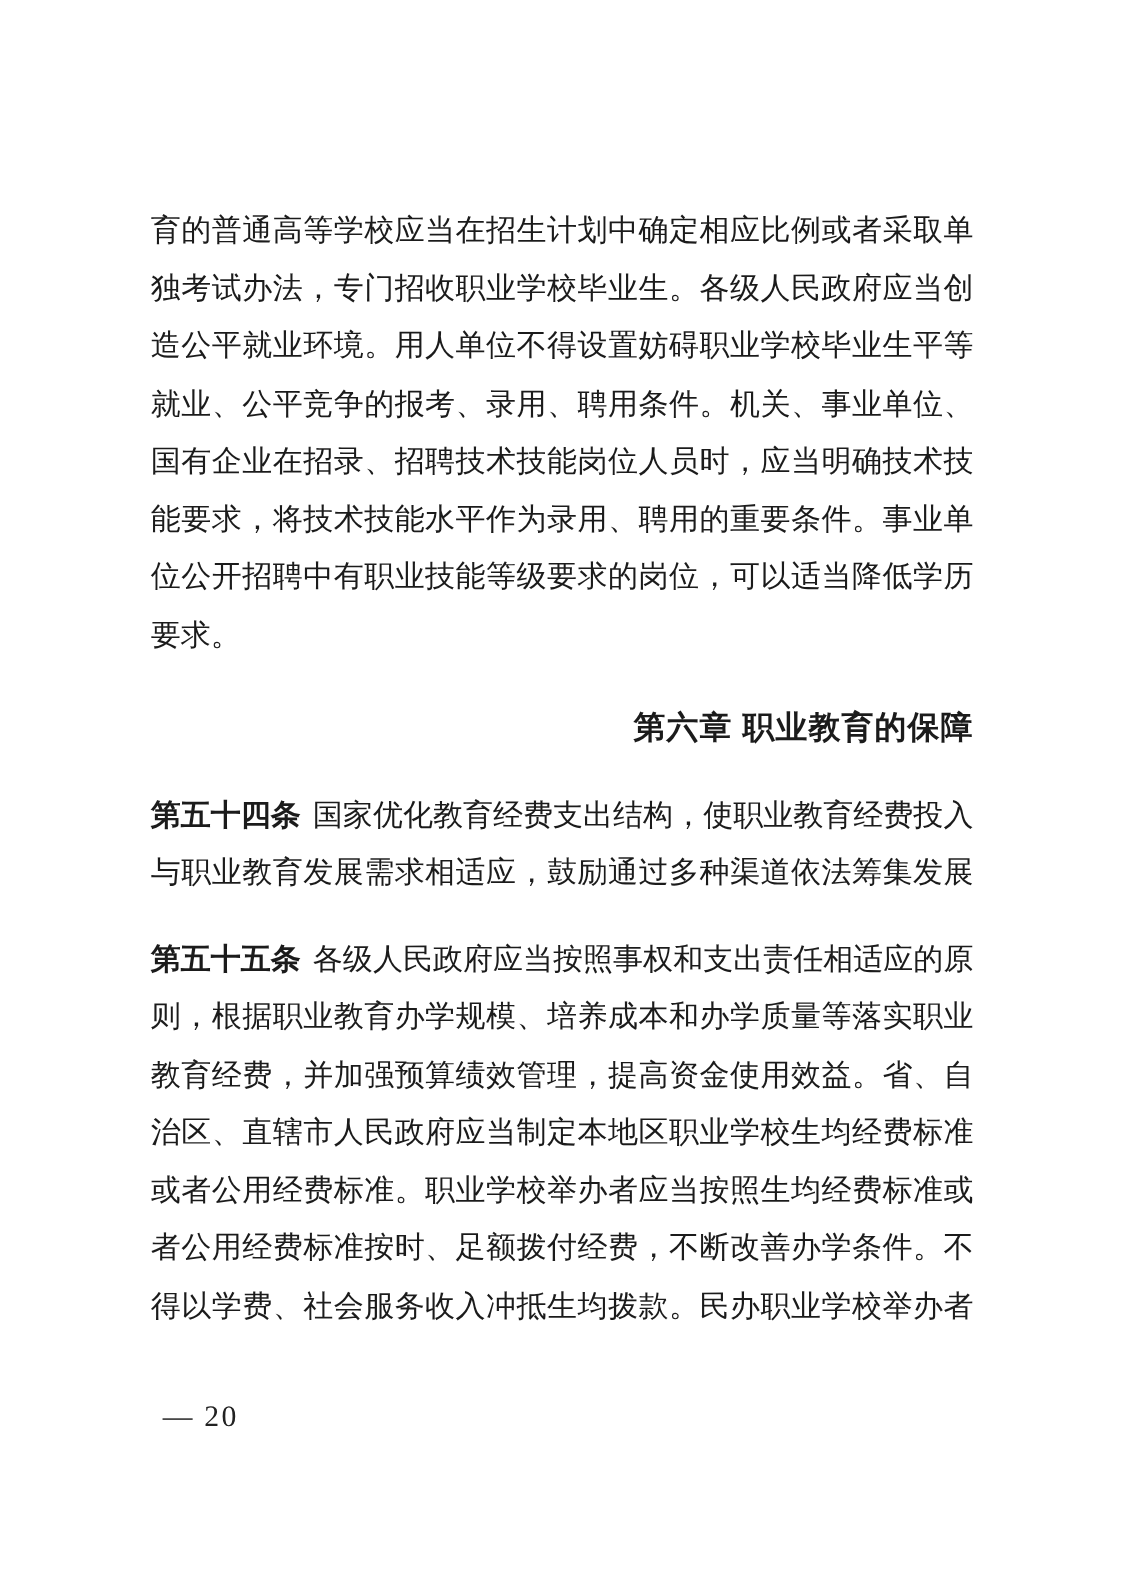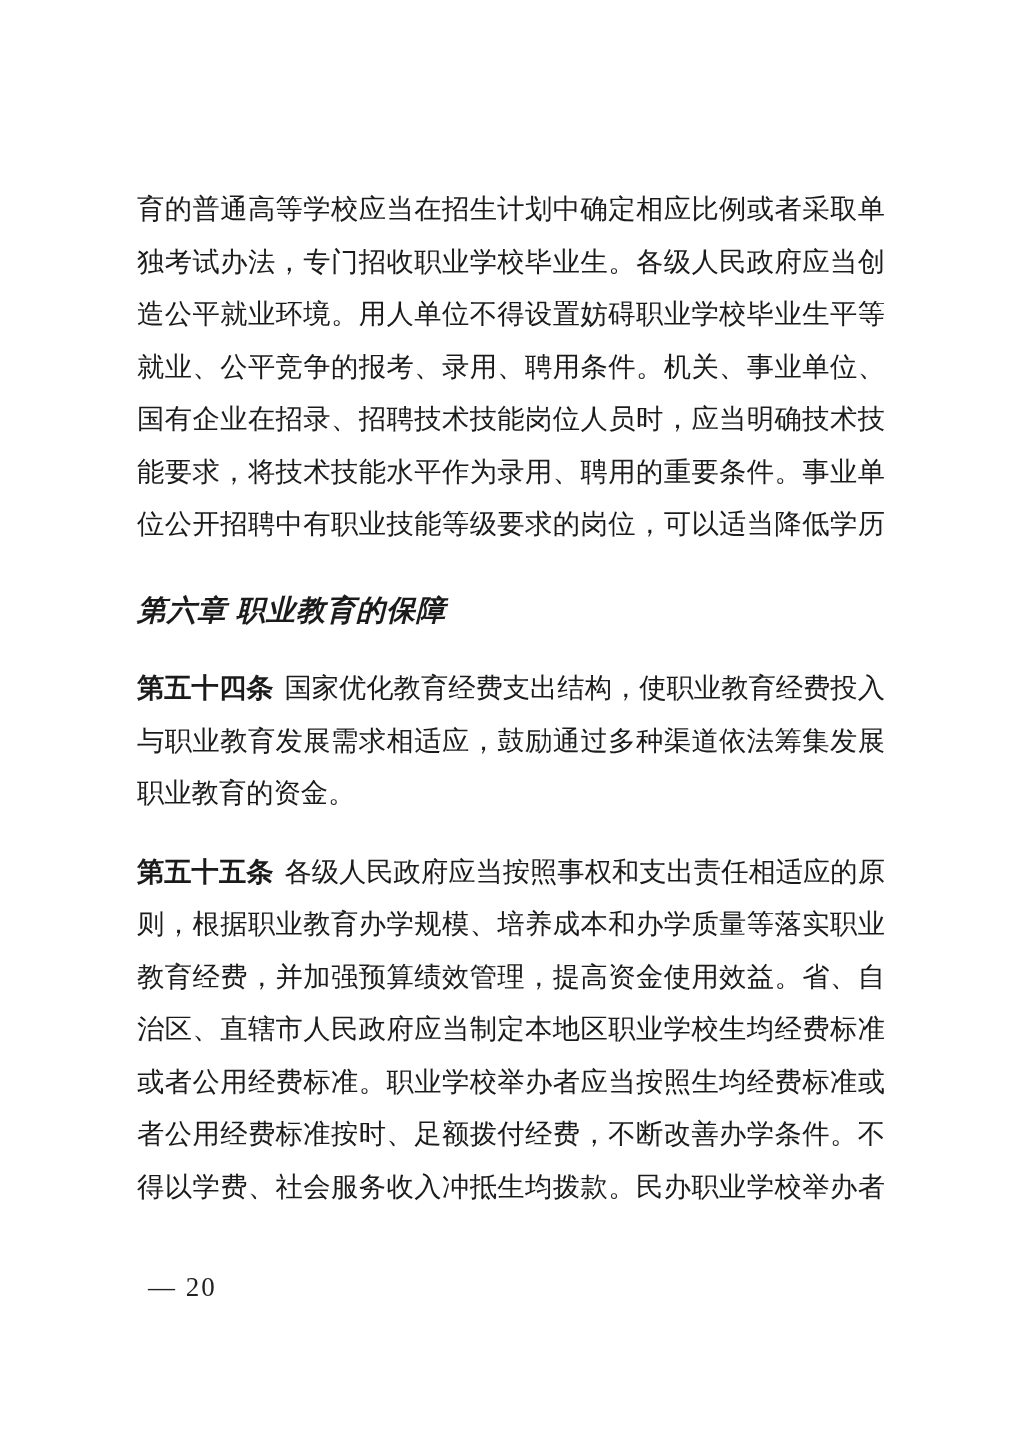--- a/index.html
+++ b/index.html
@@ -40,24 +40,23 @@
   }
   .line .char { display: inline-block; }
   .line .char.space { width: 0.4em; }
   .bold { font-weight: bold; }
 
   .heading-line {
     height: 52.5px;
     line-height: 52.5px;
     font-size: 29px;
     font-weight: bold;
-    text-align: left;
+    text-align: right;
     font-family: "Liberation Sans", "DejaVu Sans", sans-serif;
     letter-spacing: 1px;
-    font-style: italic;
   }
 
   .page-number {
     position: absolute;
     left: 148px;
     top: 1272px;
     font-size: 27px;
     line-height: 30px;
     color: #222222;
     letter-spacing: 2px;
@@ -266,20 +265,21 @@
           <span class="char">，</span>
           <span class="char">可</span>
           <span class="char">以</span>
           <span class="char">适</span>
           <span class="char">当</span>
           <span class="char">降</span>
           <span class="char">低</span>
           <span class="char">学</span>
           <span class="char">历</span>
         </div>
+        <div class="line plain">要求。</div>
       </div>
       <div class="block block-heading">
         <div class="heading-line">第六章 职业教育的保障</div>
       </div>
       <div class="block block-article">
         <div class="line justify">
           <span class="char bold">第</span>
           <span class="char bold">五</span>
           <span class="char bold">十</span>
           <span class="char bold">四</span>
@@ -330,21 +330,20 @@
           <span class="char">种</span>
           <span class="char">渠</span>
           <span class="char">道</span>
           <span class="char">依</span>
           <span class="char">法</span>
           <span class="char">筹</span>
           <span class="char">集</span>
           <span class="char">发</span>
           <span class="char">展</span>
         </div>
-        <div class="line plain">职业教育的资金。</div>
       </div>
       <div class="block block-article">
         <div class="line justify">
           <span class="char bold">第</span>
           <span class="char bold">五</span>
           <span class="char bold">十</span>
           <span class="char bold">五</span>
           <span class="char bold">条</span>
           <span class="char space"></span>
           <span class="char">各</span>

